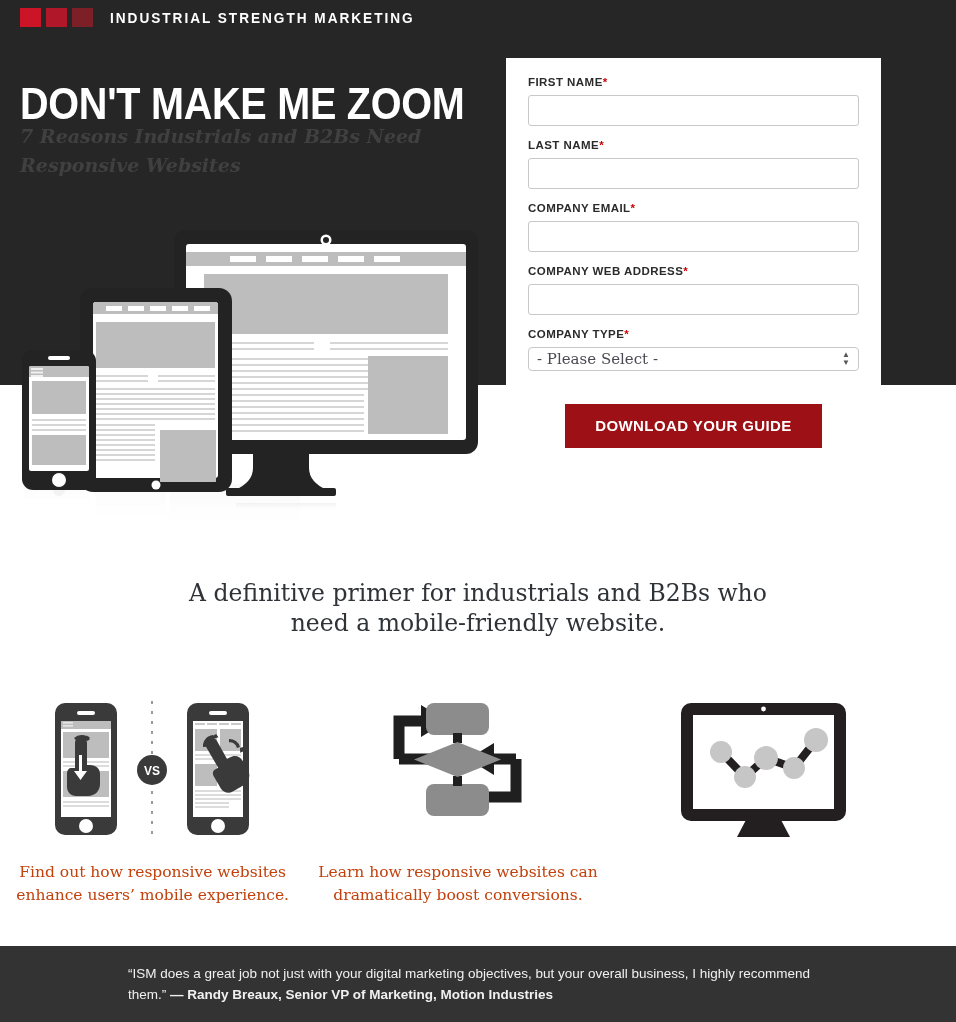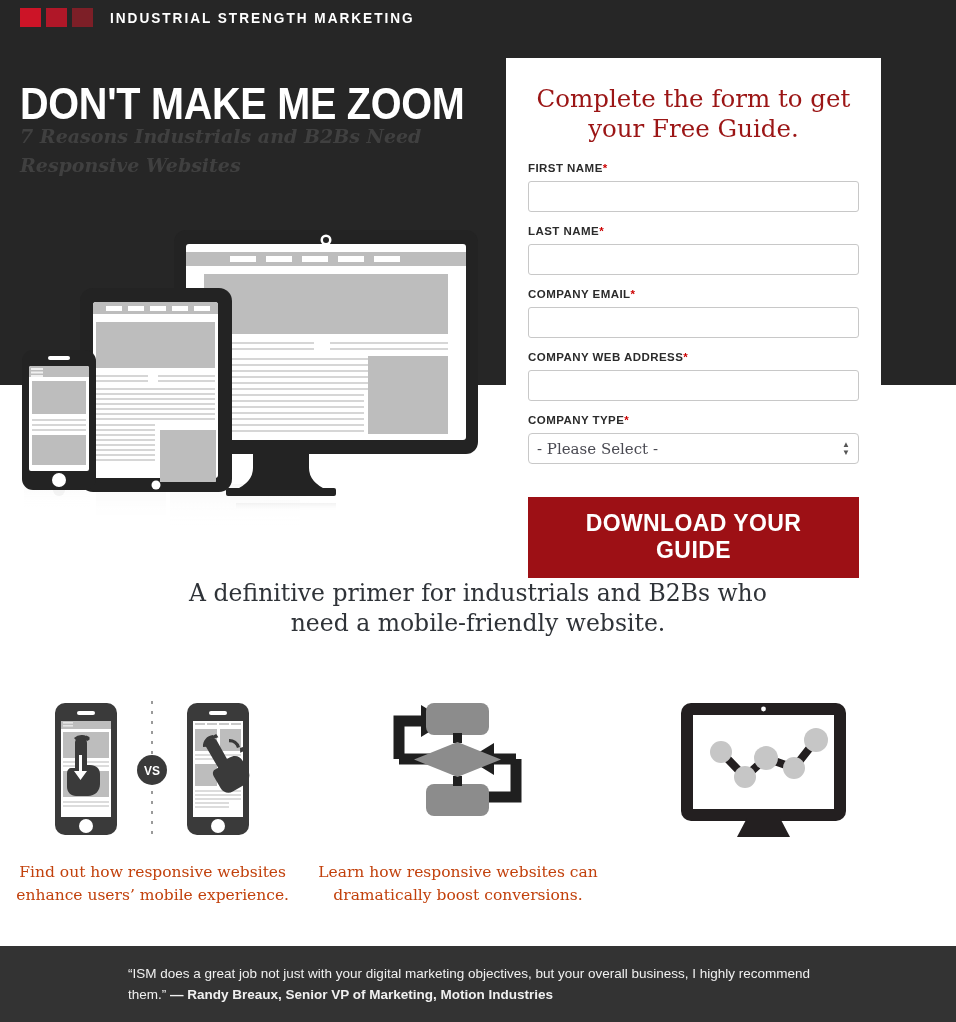--- a/index.html
+++ b/index.html
@@ -61,35 +61,35 @@
   }
   .req{color:#cc0000;}
   .field input[type=text]{
     display:block;width:100%;box-sizing:border-box;height:31px;
     border:1px solid #c8c8c8;border-radius:3px;background:#fff;
     padding:4px 8px;font-size:14px;color:#333;outline:none;
     font-family:"Liberation Sans",sans-serif;
   }
   .select-wrap{position:relative;}
   .select-wrap select{
-    display:block;width:100%;box-sizing:border-box;height:31px;
+    display:block;width:100%;box-sizing:border-box;height:24px;
     border:1px solid #c8c8c8;border-radius:4px;background:#fff;
     padding:2px 26px 2px 8px;font-size:15px;color:#4a4a52;outline:none;
     -webkit-appearance:none;appearance:none;
     font-family:"DejaVu Serif","Liberation Serif",serif;
   }
   .select-arrows{
     position:absolute;right:9px;top:50%;transform:translateY(-50%);
     display:flex;flex-direction:column;gap:2px;pointer-events:none;color:#555;
     font-size:8px;line-height:6px;
   }
   .submit-wrap{text-align:center;padding:20px 0 24px 0;}
   .submit-btn{
     display:inline-block;border:0;background:#9d1015;color:#ffffff;cursor:pointer;
-    padding:13px 30px 14px 30px;font-size:23px;font-weight:700;letter-spacing:.4px;
+    padding:13px 30px 14px 30px;font-size:15px;font-weight:700;letter-spacing:.4px;
     font-family:"Liberation Sans Narrow","Liberation Sans",sans-serif;
   }
 
   
   .primer{
     position:absolute;left:178px;top:578px;width:600px;text-align:center;
     color:#2f3338;font-family:"DejaVu Serif","Liberation Serif",serif;
     font-size:23.5px;line-height:30px;
   }
 
@@ -252,21 +252,20 @@
           <rect x="32" y="201" width="54" height="2"></rect>
             <rect x="32" y="206" width="54" height="2"></rect>
           <rect x="32" y="211" width="54" height="2"></rect>
         </g>
         <rect x="32" y="217" width="54" height="30" fill="#bdbdbd"></rect>
       </g>
     </svg>
   </div>
 
   <div class="form-card">
-    <h2 class="form-title">Complete the form to get your Free Guide.</h2>
 
     <div class="form-body">
 
       <div class="field">
         <label class="field-label"><span>FIRST NAME</span><span class="req">*</span></label>
         <input type="text" value="" style="">
       </div>
 
       <div class="field">
         <label class="field-label"><span>LAST NAME</span><span class="req">*</span></label>

